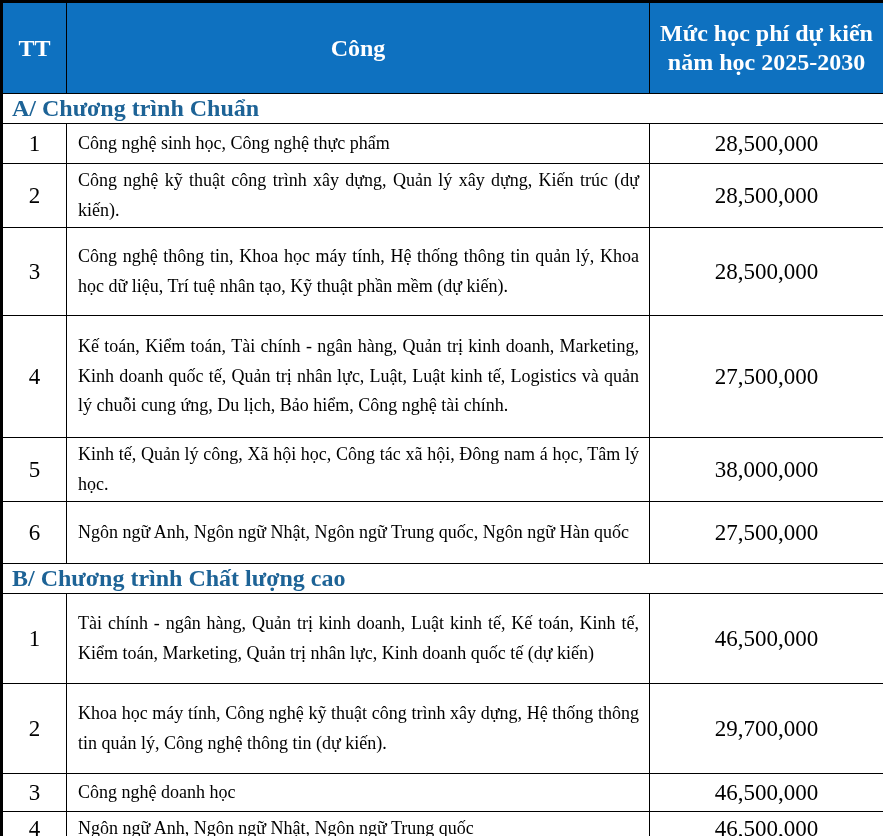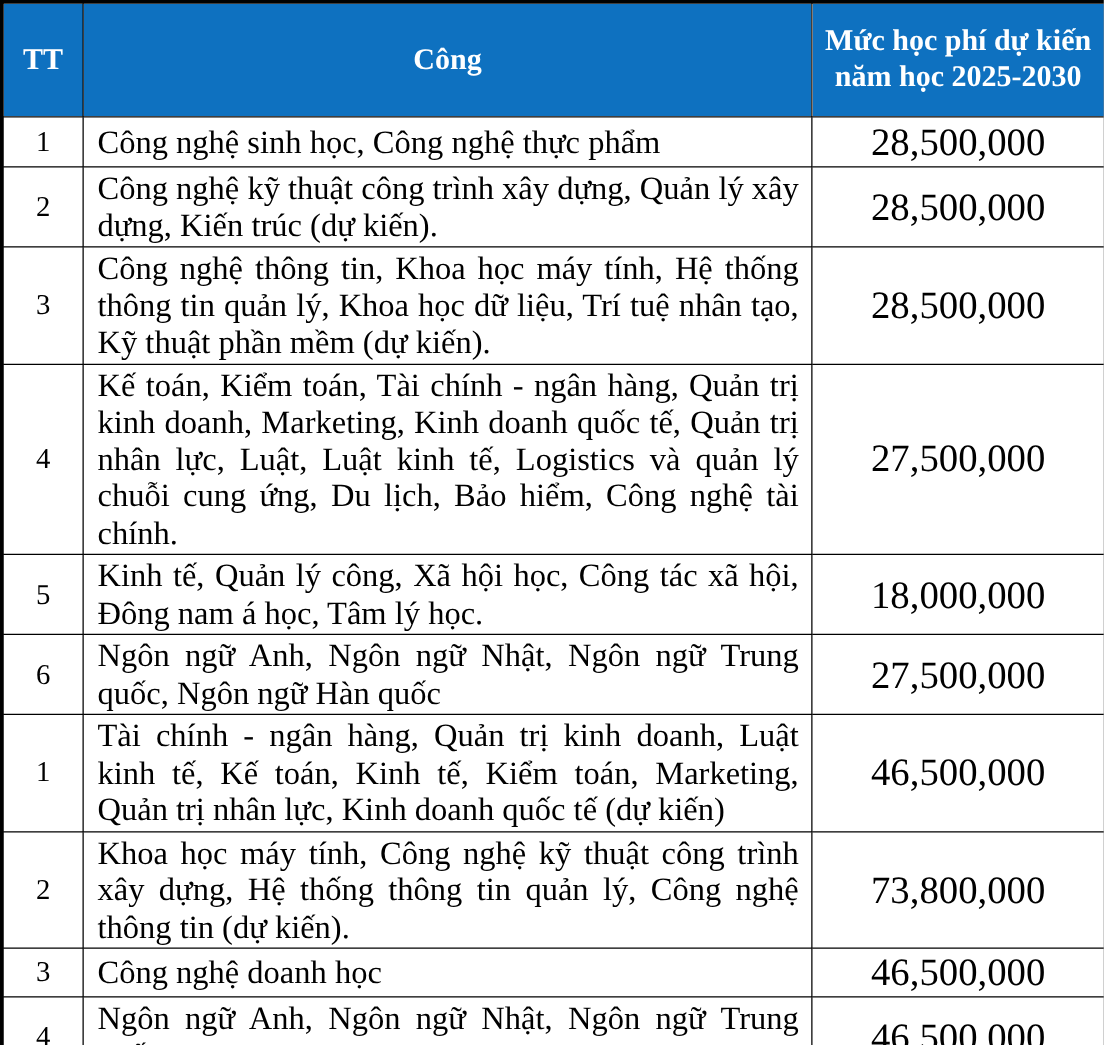--- a/index.html
+++ b/index.html
@@ -40,49 +40,52 @@
     color:var(--section-text);
     font-size:24px;
     text-align:left;
     padding:1px 8px 1px 9px;
   }
   td.tt{
     text-align:center;
     font-size:23px;
   }
   td.major{
-    font-size:26px;
+    font-size:18px;
     line-height:29.5px;
     text-align:justify;
     padding:2px 10px 2px 11px;
     margin-left:17px;
   }
   td.fee{
     text-align:center;
-    font-size:31px;
+    font-size:23px;
   }
 </style>
 </head>
 <body>
 
 <table class="tuition">
   <colgroup>
     <col class="c-tt">
     <col class="c-major">
     <col class="c-fee">
   </colgroup>
   <thead>
     <tr style="height:92px;">
       <th>TT</th>
       <th>Công</th>
       <th>Mức học phí dự kiến năm học 2025-2030</th>
     </tr>
   </thead>
   <tbody>
 
+    <tr class="section-row" style="height:30px;">
+      <td colspan="3">A/ Chương trình Chuẩn</td>
+    </tr>
 
     <tr style="height:40px;">
       <td class="tt">1</td>
       <td class="major">Công nghệ sinh học, Công nghệ thực phẩm</td>
       <td class="fee">28,500,000</td>
     </tr>
     <tr style="height:60px;">
       <td class="tt">2</td>
       <td class="major">Công nghệ kỹ thuật công trình xây dựng, Quản lý xây dựng, Kiến trúc (dự kiến).</td>
       <td class="fee">28,500,000</td>
@@ -93,38 +96,41 @@
       <td class="fee">28,500,000</td>
     </tr>
     <tr style="height:122px;">
       <td class="tt">4</td>
       <td class="major">Kế toán, Kiểm toán, Tài chính - ngân hàng, Quản trị kinh doanh, Marketing, Kinh doanh quốc tế, Quản trị nhân lực, Luật, Luật kinh tế, Logistics và quản lý chuỗi cung ứng, Du lịch, Bảo hiểm, Công nghệ tài chính.</td>
       <td class="fee">27,500,000</td>
     </tr>
     <tr style="height:58px;">
       <td class="tt">5</td>
       <td class="major">Kinh tế, Quản lý công, Xã hội học, Công tác xã hội, Đông nam á học, Tâm lý học.</td>
-      <td class="fee">18,000,000</td>
+      <td class="fee">38,000,000</td>
     </tr>
     <tr style="height:62px;">
       <td class="tt">6</td>
       <td class="major">Ngôn ngữ Anh, Ngôn ngữ Nhật, Ngôn ngữ Trung quốc, Ngôn ngữ Hàn quốc</td>
       <td class="fee">27,500,000</td>
     </tr>
 
+    <tr class="section-row" style="height:30px;">
+      <td colspan="3">B/ Chương trình Chất lượng cao</td>
+    </tr>
 
     <tr style="height:90px;">
       <td class="tt">1</td>
       <td class="major">Tài chính - ngân hàng, Quản trị kinh doanh, Luật kinh tế, Kế toán, Kinh tế, Kiểm toán, Marketing, Quản trị nhân lực, Kinh doanh quốc tế (dự kiến)</td>
       <td class="fee">46,500,000</td>
     </tr>
     <tr style="height:90px;">
       <td class="tt">2</td>
       <td class="major">Khoa học máy tính, Công nghệ kỹ thuật công trình xây dựng, Hệ thống thông tin quản lý, Công nghệ thông tin (dự kiến).</td>
-      <td class="fee">73,800,000</td>
+      <td class="fee">29,700,000</td>
     </tr>
     <tr style="height:38px;">
       <td class="tt">3</td>
       <td class="major">Công nghệ doanh học</td>
       <td class="fee">46,500,000</td>
     </tr>
     <tr style="height:36px;">
       <td class="tt">4</td>
       <td class="major">Ngôn ngữ Anh, Ngôn ngữ Nhật, Ngôn ngữ Trung quốc</td>
       <td class="fee">46,500,000</td>

